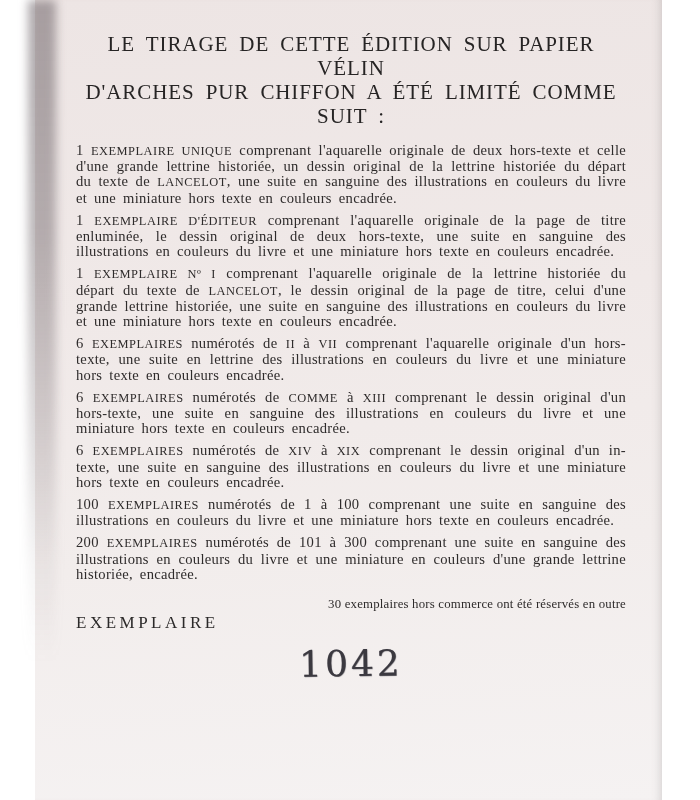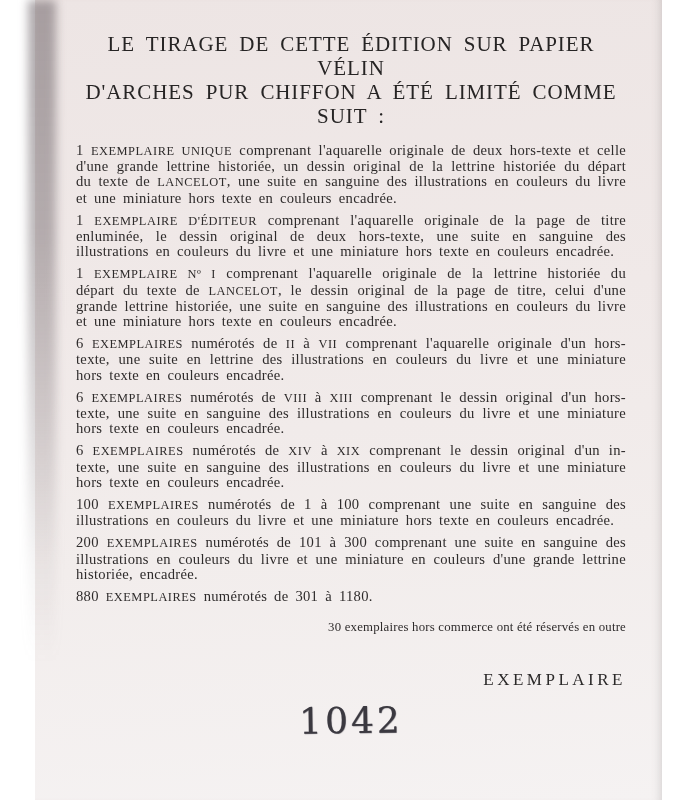--- a/index.html
+++ b/index.html
@@ -71,22 +71,21 @@
   }
   .note {
     margin-top: 13px;
     text-align: right;
     font-size: 12.8px;
     line-height: 18px;
     letter-spacing: 0.2px;
     color: #2e2b2b;
   }
   .copy-label {
-    margin-top: 34px;
-    text-align: right;
+    text-align: left;
     font-size: 17px;
     letter-spacing: 3.5px;
     color: #2b2929;
   }
   .copy-number {
     margin-top: 10px;
     text-align: center;
     font-family: "DejaVu Serif", serif;
     font-size: 36px;
     letter-spacing: 3px;
@@ -103,25 +102,24 @@
   <div class="content">
     <div class="title" id="title">
         <div>LE TIRAGE DE CETTE ÉDITION SUR PAPIER VÉLIN</div>
         <div>D'ARCHES PUR CHIFFON A ÉTÉ LIMITÉ COMME SUIT :</div>
       </div>
     <div class="paras" id="paras">
         <p class="para"><span>1 </span><span class="sc">EXEMPLAIRE UNIQUE</span><span> comprenant l'aquarelle originale de deux hors-texte et celle d'une grande lettrine historiée, un dessin original de la lettrine historiée du départ du texte de </span><span class="sc">LANCELOT</span><span>, une suite en sanguine des illustrations en couleurs du livre et une miniature hors texte en couleurs encadrée.</span></p>
         <p class="para"><span>1 </span><span class="sc">EXEMPLAIRE D'ÉDITEUR</span><span> comprenant l'aquarelle originale de la page de titre enluminée, le dessin original de deux hors-texte, une suite en sanguine des illustrations en couleurs du livre et une miniature hors texte en couleurs encadrée.</span></p>
         <p class="para"><span>1 </span><span class="sc">EXEMPLAIRE Nº I</span><span> comprenant l'aquarelle originale de la lettrine historiée du départ du texte de </span><span class="sc">LANCELOT</span><span>, le dessin original de la page de titre, celui d'une grande lettrine historiée, une suite en sanguine des illustrations en couleurs du livre et une miniature hors texte en couleurs encadrée.</span></p>
         <p class="para"><span>6 </span><span class="sc">EXEMPLAIRES</span><span> numérotés de </span><span class="sc">II</span><span> à </span><span class="sc">VII</span><span> comprenant l'aquarelle originale d'un hors-texte, une suite en lettrine des illustrations en couleurs du livre et une miniature hors texte en couleurs encadrée.</span></p>
-        <p class="para"><span>6 </span><span class="sc">EXEMPLAIRES</span><span> numérotés de </span><span class="sc">VIII</span><span> à </span><span class="sc">XIII</span><span> comprenant le dessin original d'un hors-texte, une suite en sanguine des illustrations en couleurs du livre et une miniature hors texte en couleurs encadrée.</span></p>
+        <p class="para"><span>6 </span><span class="sc">EXEMPLAIRES</span><span> numérotés de </span><span class="sc">COMME</span><span> à </span><span class="sc">XIII</span><span> comprenant le dessin original d'un hors-texte, une suite en sanguine des illustrations en couleurs du livre et une miniature hors texte en couleurs encadrée.</span></p>
         <p class="para"><span>6 </span><span class="sc">EXEMPLAIRES</span><span> numérotés de </span><span class="sc">XIV</span><span> à </span><span class="sc">XIX</span><span> comprenant le dessin original d'un in-texte, une suite en sanguine des illustrations en couleurs du livre et une miniature hors texte en couleurs encadrée.</span></p>
         <p class="para"><span>100 </span><span class="sc">EXEMPLAIRES</span><span> numérotés de 1 à 100 comprenant une suite en sanguine des illustrations en couleurs du livre et une miniature hors texte en couleurs encadrée.</span></p>
         <p class="para"><span>200 </span><span class="sc">EXEMPLAIRES</span><span> numérotés de 101 à 300 comprenant une suite en sanguine des illustrations en couleurs du livre et une miniature en couleurs d'une grande lettrine historiée, encadrée.</span></p>
-        <p class="para"><span>880 </span><span class="sc">EXEMPLAIRES</span><span> numérotés de 301 à 1180.</span></p>
       </div>
     <div class="note" id="note">
         <div>30 exemplaires hors commerce ont été réservés en outre</div>
       </div>
     <div class="copy-label">EXEMPLAIRE</div>
     <div class="copy-number">1042</div>
   </div>
 </div>
 
 </body></html>

